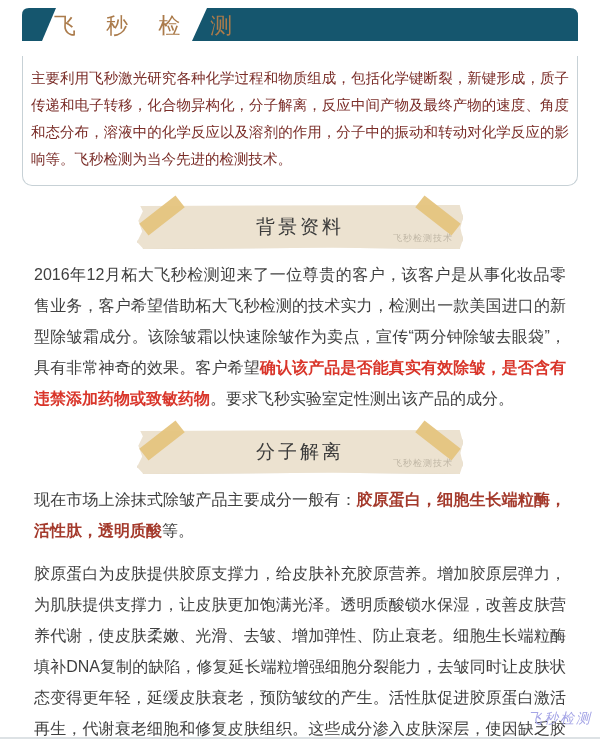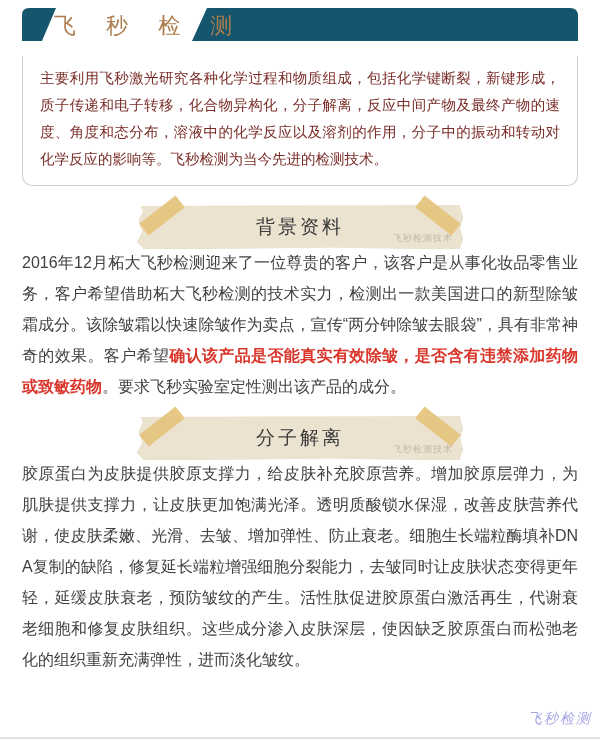--- a/index.html
+++ b/index.html
@@ -20,21 +20,21 @@
   .header-title{
     position:absolute;left:32px;top:3px;
     font-size:22px;letter-spacing:12px;
     color:#ab7b4b;font-weight:500;white-space:nowrap;
   }
 
   
   .intro-box{
     border:1px solid #c7d1d6;border-top:none;
     border-radius:0 0 10px 10px;
-    padding:9px 17px 12px;
+    padding:9px 8px 12px;
     min-height:96px;
   }
   .intro-text{
     color:#7a2d28;
     font-size:14.5px;line-height:27px;
     text-align:justify;word-break:break-all;
   }
 
   
   .banner{
@@ -58,21 +58,21 @@
   }
   .tape-left{left:2px;top:7px;transform:rotate(-38deg);}
   .tape-right{right:2px;top:7px;transform:rotate(38deg);}
   .banner-mark{
     position:absolute;right:10px;bottom:2px;z-index:3;
     font-size:9px;color:#a89f8e;opacity:.65;letter-spacing:1px;
   }
 
   
   .para{
-    margin:0;color:#3f3f3f;
+    margin:12px;color:#3f3f3f;
     font-size:16px;line-height:31px;
     text-align:justify;word-break:break-all;
   }
   .para + .banner{margin-top:10px;}
   .seg-red{color:#d9352a;font-weight:600;}
   .seg-darkred{color:#a43a2c;font-weight:700;}
 
   
   .page-watermark{
     position:absolute;right:8px;bottom:9px;
@@ -107,18 +107,19 @@
   <p class="para"><span>2016年12月柘大飞秒检测迎来了一位尊贵的客户，该客户是从事化妆品零售业务，客户希望借助柘大飞秒检测的技术实力，检测出一款美国进口的新型除皱霜成分。该除皱霜以快速除皱作为卖点，宣传“两分钟除皱去眼袋”，具有非常神奇的效果。客户希望</span><span class="seg-red">确认该产品是否能真实有效除皱，是否含有违禁添加药物或致敏药物</span><span>。要求飞秒实验室定性测出该产品的成分。</span></p>
 
   <div class="banner">
     <span class="tape tape-left"></span>
     <span class="tape tape-right"></span>
     <div class="banner-paper"></div>
     <div class="banner-label">分子解离</div>
     <div class="banner-mark">飞秒检测技术</div>
   </div>
 
+  <p class="para"><span>现在市场上涂抹式除皱产品主要成分一般有：</span><span class="seg-darkred">胶原蛋白，细胞生长端粒酶，活性肽，透明质酸</span><span>等。</span></p>
 
   <p class="para">胶原蛋白为皮肤提供胶原支撑力，给皮肤补充胶原营养。增加胶原层弹力，为肌肤提供支撑力，让皮肤更加饱满光泽。透明质酸锁水保湿，改善皮肤营养代谢，使皮肤柔嫩、光滑、去皱、增加弹性、防止衰老。细胞生长端粒酶填补DNA复制的缺陷，修复延长端粒增强细胞分裂能力，去皱同时让皮肤状态变得更年轻，延缓皮肤衰老，预防皱纹的产生。活性肽促进胶原蛋白激活再生，代谢衰老细胞和修复皮肤组织。这些成分渗入皮肤深层，使因缺乏胶原蛋白而松弛老化的组织重新充满弹性，进而淡化皱纹。</p>
 
 </div>
 
 <div class="page-watermark">飞秒检测</div>
 
 </body></html>

